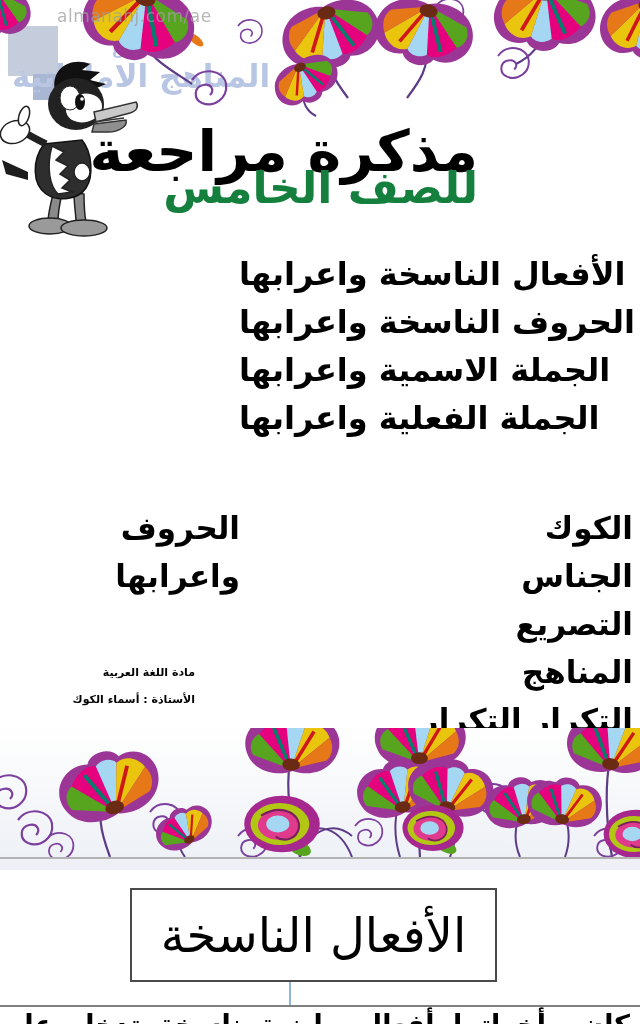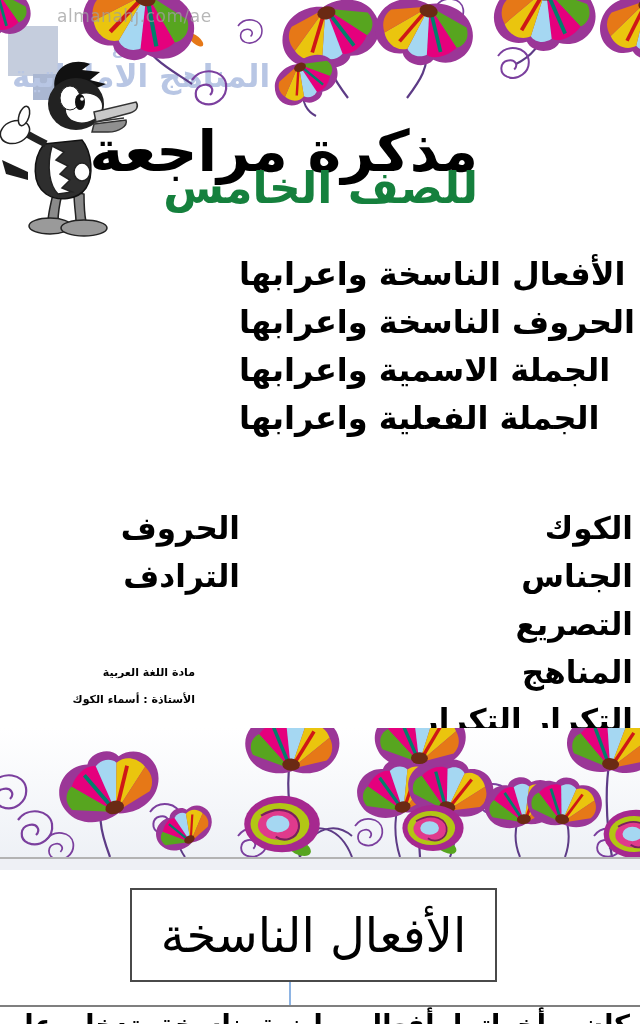--- a/index.html
+++ b/index.html
@@ -143,21 +143,21 @@
     <div class="terms-right">
       <div>الكوك</div>
       <div>الجناس</div>
       <div>التصريع</div>
       <div>المناهج</div>
       <div>التكرار التكرار</div>
     </div>
 
     <div class="terms-left">
       <div>الحروف</div>
-      <div>الترادف</div>
+      <div>واعرابها</div>
     </div>
 
     <div class="credit">
       <div>مادة اللغة العربية</div>
       <div>الأستاذة : أسماء الكوك</div>
     </div>
   </div>
 
   <div id="slide2">
 

